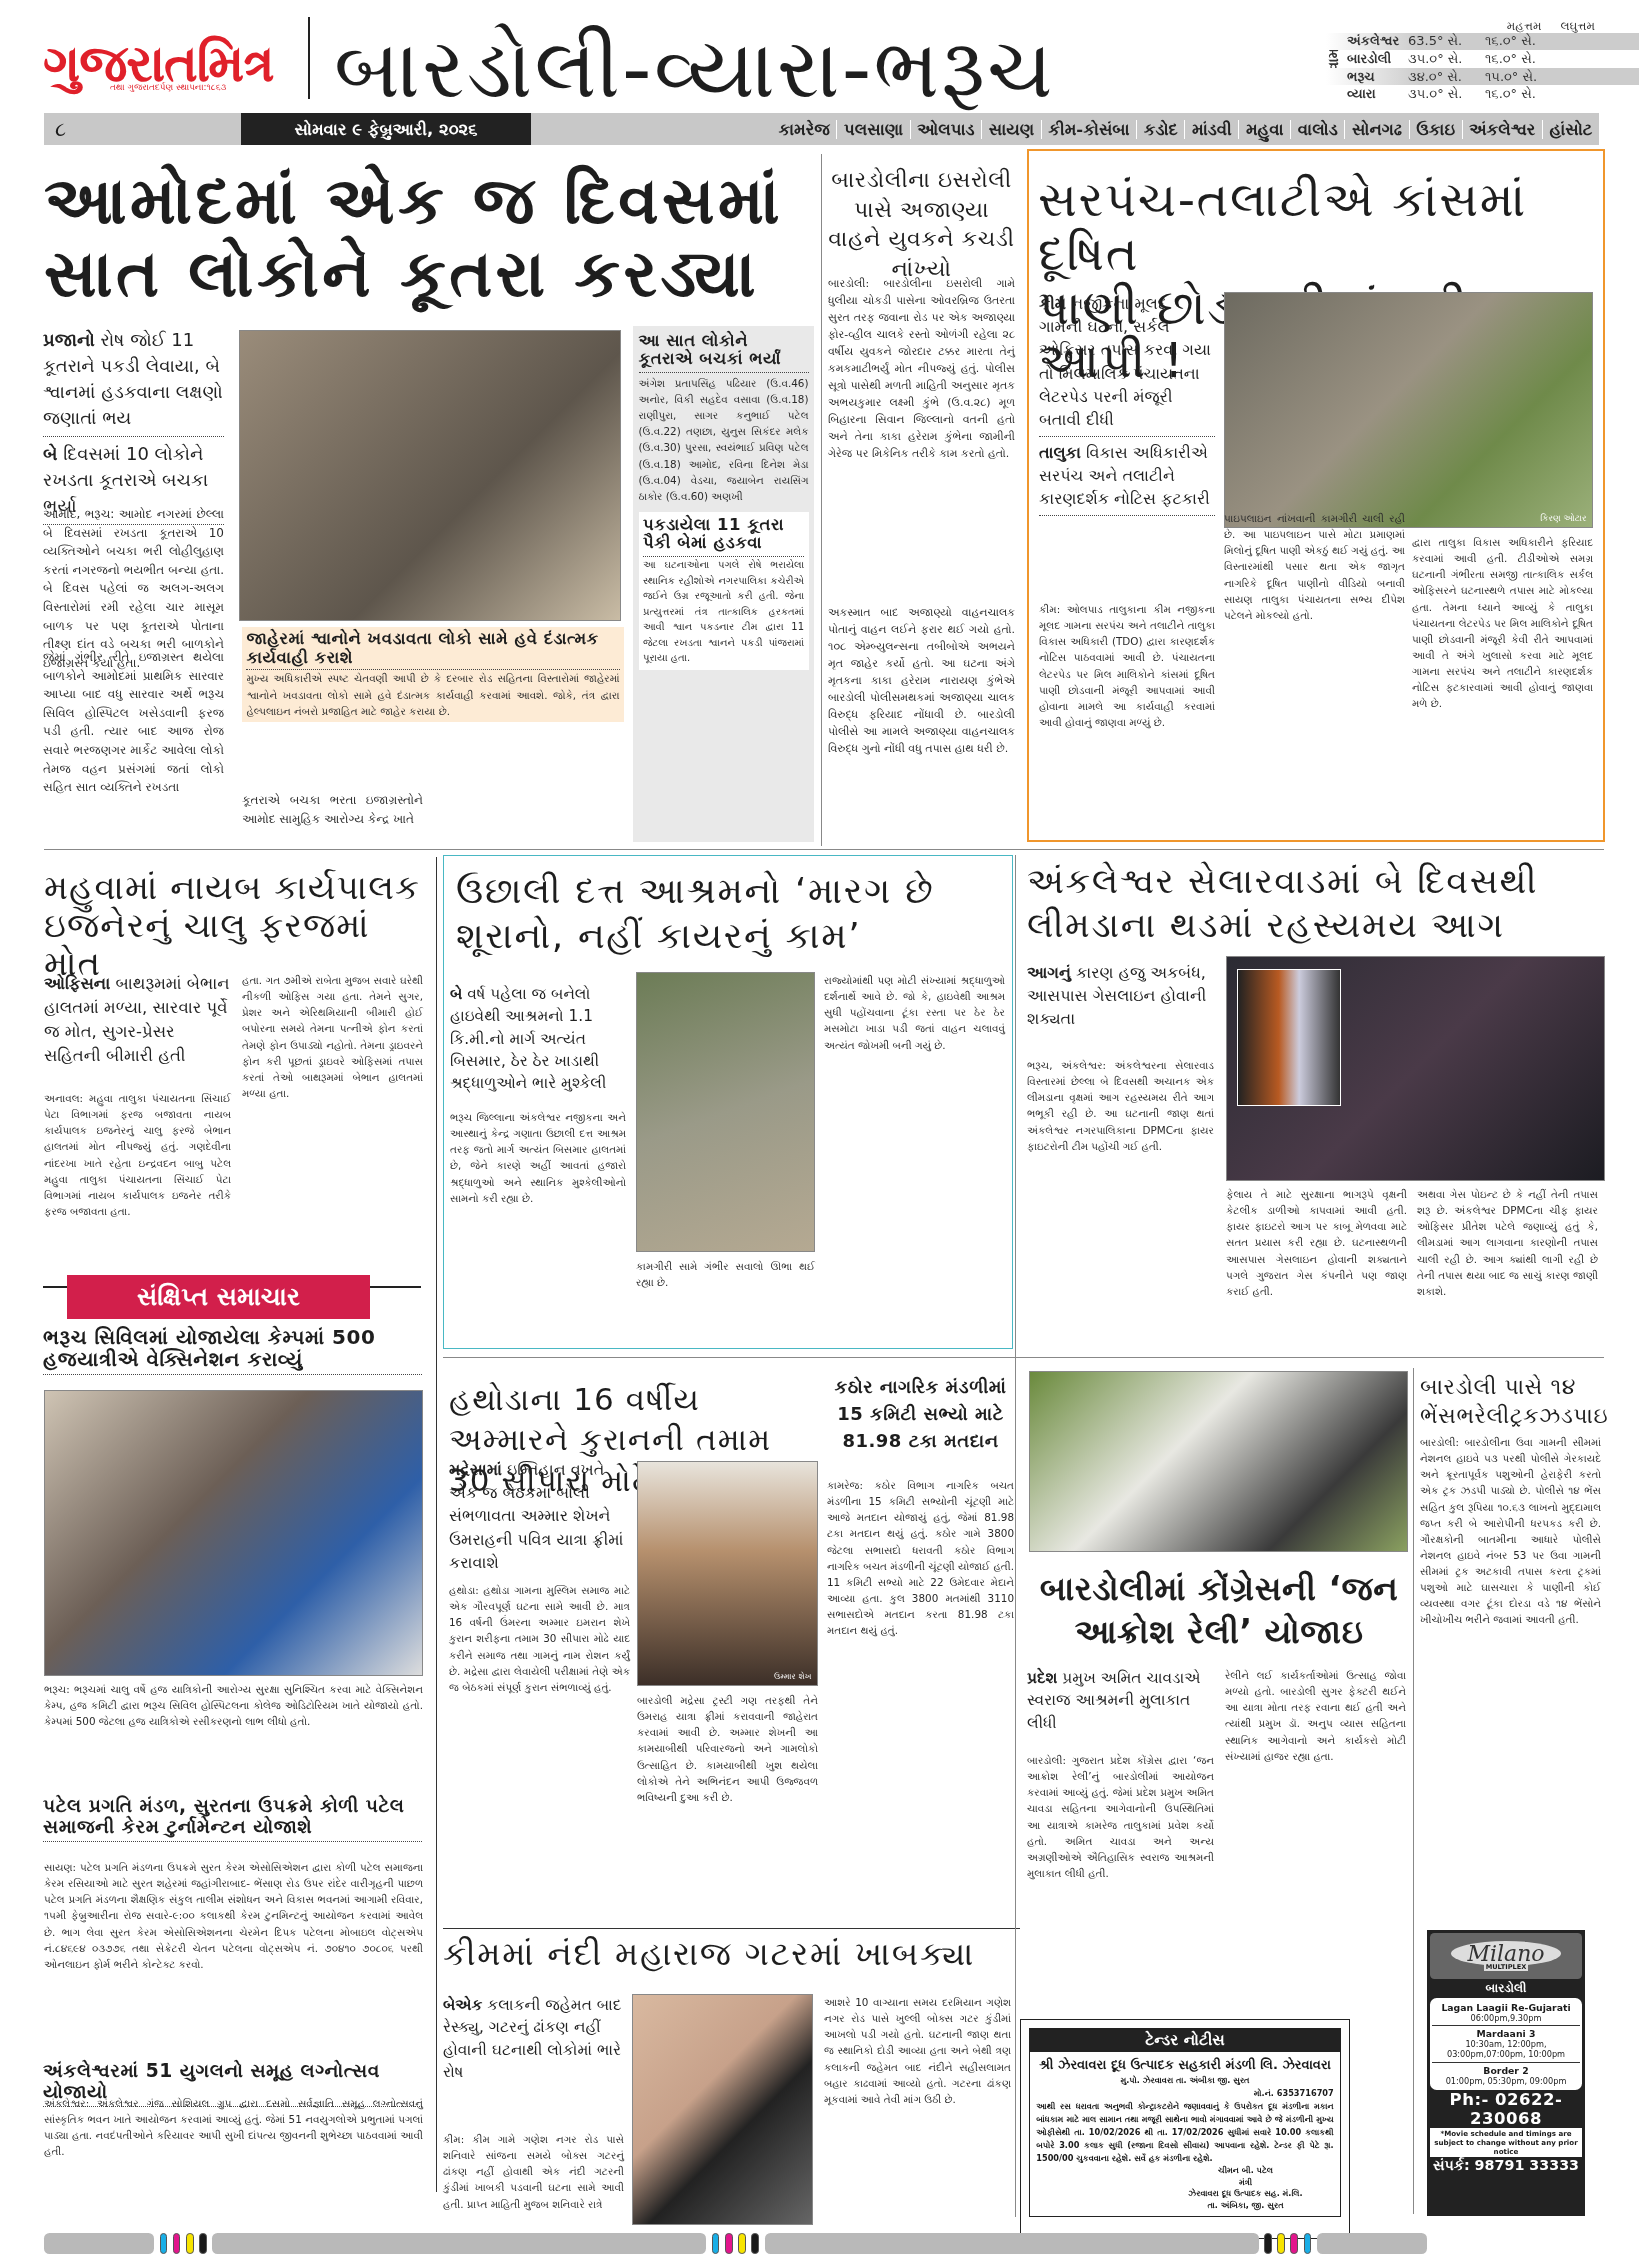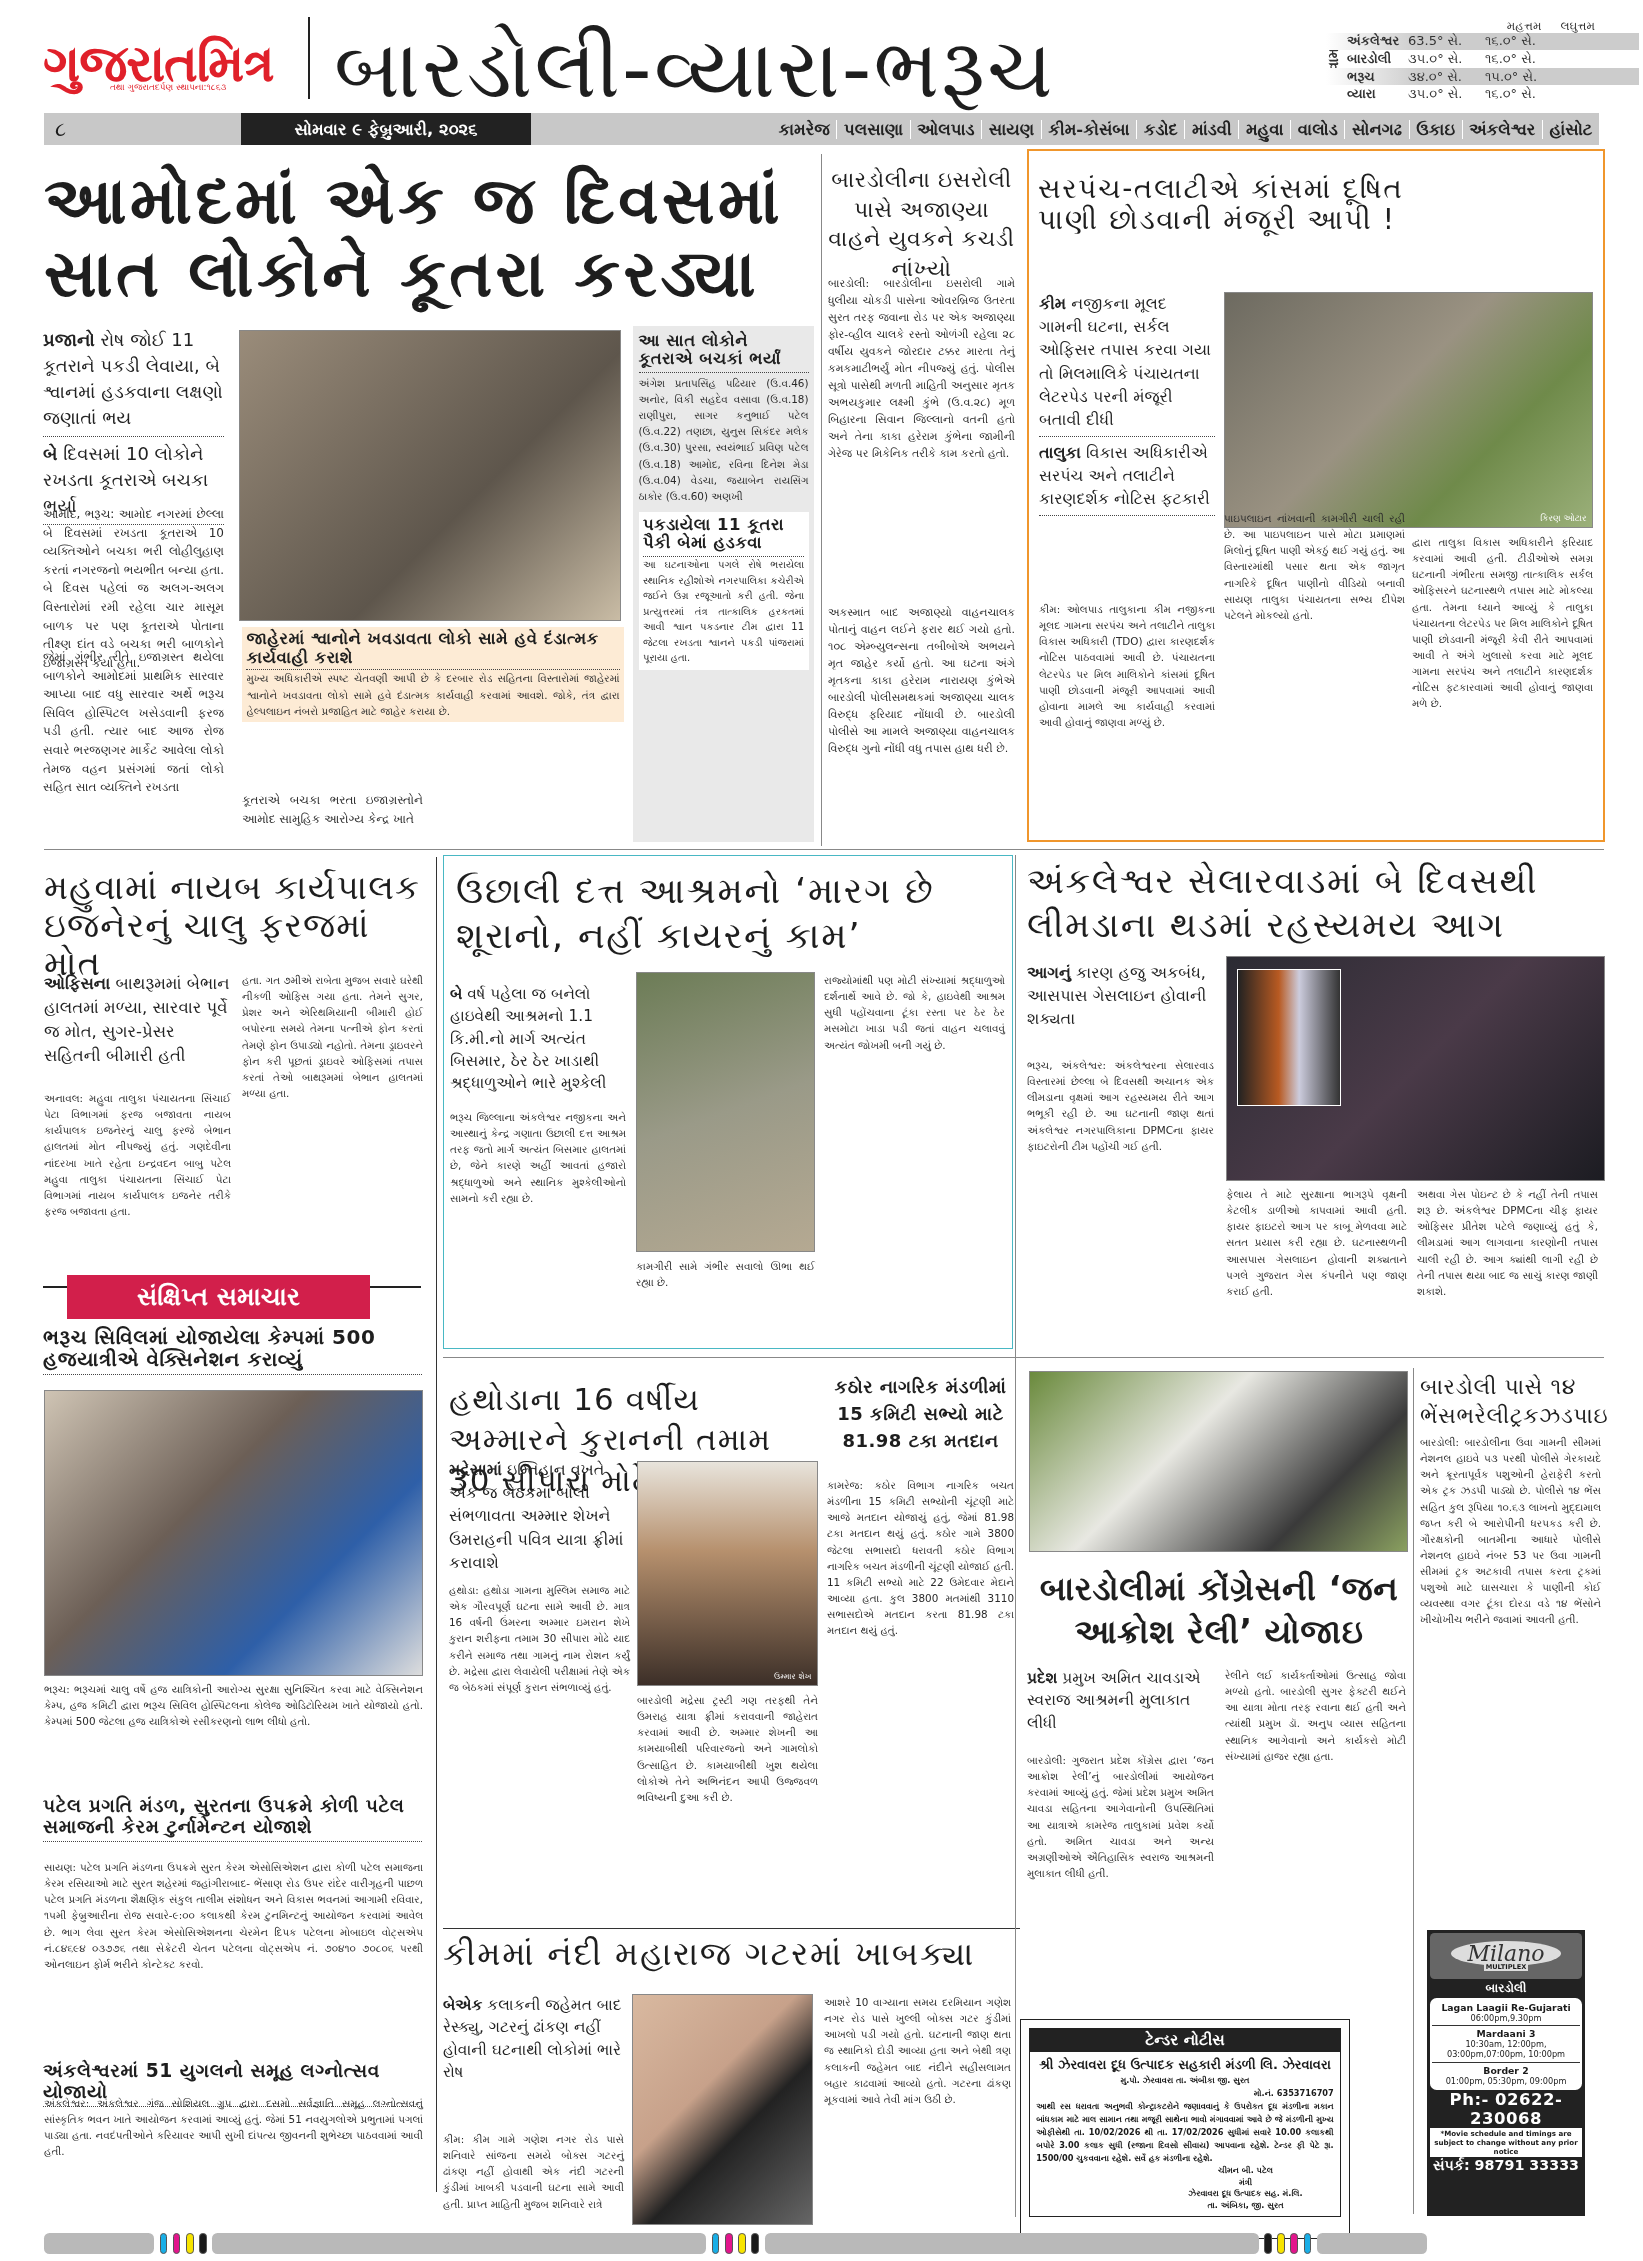--- a/index.html
+++ b/index.html
@@ -143,21 +143,21 @@
     <div class="hl dot" style="font-size:16.5px;padding-bottom:3.3px">પકડાયેલા 11 કૂતરા પૈકી બેમાં હડકવા</div>
     <div class="body" style="font-size:10px">આ ઘટનાઓના પગલે રોષે ભરાયેલા સ્થાનિક રહીશોએ નગરપાલિકા કચેરીએ જઈને ઉગ્ર રજૂઆતો કરી હતી. જેના પ્રત્યુત્તરમાં તંત્ર તાત્કાલિક હરકતમાં આવી શ્વાન પકડનાર ટીમ દ્વારા 11 જેટલા રખડતા શ્વાનને પકડી પાંજરામાં પૂરાયા હતા.</div>
   </div>
 </div>
 
 <div class="abs hl" style="left:828px;top:165px;width:187px;font-size:22px;text-align:center;line-height:1.35;font-weight:normal">બારડોલીના ઇસરોલી પાસે અજાણ્યા વાહને યુવકને કચડી નાંખ્યો</div>
 <div class="abs body" style="left:828px;top:275px;width:187px;font-size:11px">બારડોલી: બારડોલીના ઇસરોલી ગામે ધુલીયા ચોકડી પાસેના ઓવરબ્રિજ ઉતરતા સુરત તરફ જવાના રોડ પર એક અજાણ્યા ફોર-વ્હીલ ચાલકે રસ્તો ઓળંગી રહેલા ૨૮ વર્ષીય યુવકને જોરદાર ટક્કર મારતા તેનું કમકમાટીભર્યું મોત નીપજ્યું હતું. પોલીસ સૂત્રો પાસેથી મળતી માહિતી અનુસાર મૃતક અભયકુમાર લક્ષ્મી કુંભે (ઉ.વ.૨૮) મૂળ બિહારના સિવાન જિલ્લાનો વતની હતો અને તેના કાકા હરેરામ કુંભેના જામીની ગેરેજ પર મિકેનિક તરીકે કામ કરતો હતો.</div>
 <div class="abs body" style="left:828px;top:604px;width:187px;font-size:11px">અકસ્માત બાદ અજાણ્યો વાહનચાલક પોતાનું વાહન લઈને ફરાર થઈ ગયો હતો. ૧૦૮ એમ્બ્યુલન્સના તબીબોએ અભયને મૃત જાહેર કર્યો હતો. આ ઘટના અંગે મૃતકના કાકા હરેરામ નારાયણ કુંભેએ બારડોલી પોલીસમથકમાં અજાણ્યા ચાલક વિરુદ્ધ ફરિયાદ નોંધાવી છે. બારડોલી પોલીસે આ મામલે અજાણ્યા વાહનચાલક વિરુદ્ધ ગુનો નોંધી વધુ તપાસ હાથ ધરી છે.</div>
 
 <div class="abs orange-box" style="left:1027px;top:149px;width:578px;height:693px"></div>
-<div class="abs hl" style="left:1038px;top:173px;width:555px;font-size:28px;font-weight:normal;letter-spacing:1.6px">
+<div class="abs hl" style="left:1038px;top:173px;width:555px;font-size:48px;font-weight:normal;letter-spacing:1.6px">
   <div>સરપંચ-તલાટીએ કાંસમાં દૂષિત</div>
   <div>પાણી છોડવાની મંજૂરી આપી !</div>
 </div>
 <div class="abs sub" style="left:1039px;top:292px;width:176px;font-size:16px">
   <div class="dot" style="padding-bottom:4.4px"><b>કીમ</b><span> નજીકના મૂલદ ગામની ઘટના, સર્કલ ઓફિસર તપાસ કરવા ગયા તો મિલમાલિકે પંચાયતના લેટરપેડ પરની મંજૂરી બતાવી દીધી</span></div>
   <div class="dot" style="padding:4.4px 0"><b>તાલુકા</b><span> વિકાસ અધિકારીએ સરપંચ અને તલાટીને કારણદર્શક નોટિસ ફટકારી</span></div>
 </div>
 <div class="abs body" style="left:1039px;top:601px;width:176px;font-size:10.4px">કીમ: ઓલપાડ તાલુકાના કીમ નજીકના મૂલદ ગામના સરપંચ અને તલાટીને તાલુકા વિકાસ અધિકારી (TDO) દ્વારા કારણદર્શક નોટિસ પાઠવવામાં આવી છે. પંચાયતના લેટરપેડ પર મિલ માલિકોને કાંસમાં દૂષિત પાણી છોડવાની મંજૂરી આપવામાં આવી હોવાના મામલે આ કાર્યવાહી કરવામાં આવી હોવાનું જાણવા મળ્યું છે.</div>
 <div class="abs photo" style="left:1224px;top:292px;width:369px;height:236px;background:linear-gradient(135deg,#6d6a60,#9a9282 45%,#6f8a4a 70%,#9bb07a)">
   <span class="abs" style="right:5.5px;bottom:3.3px;color:#fff;font-size:8.8px">કિરણ ઓટાર</span>

